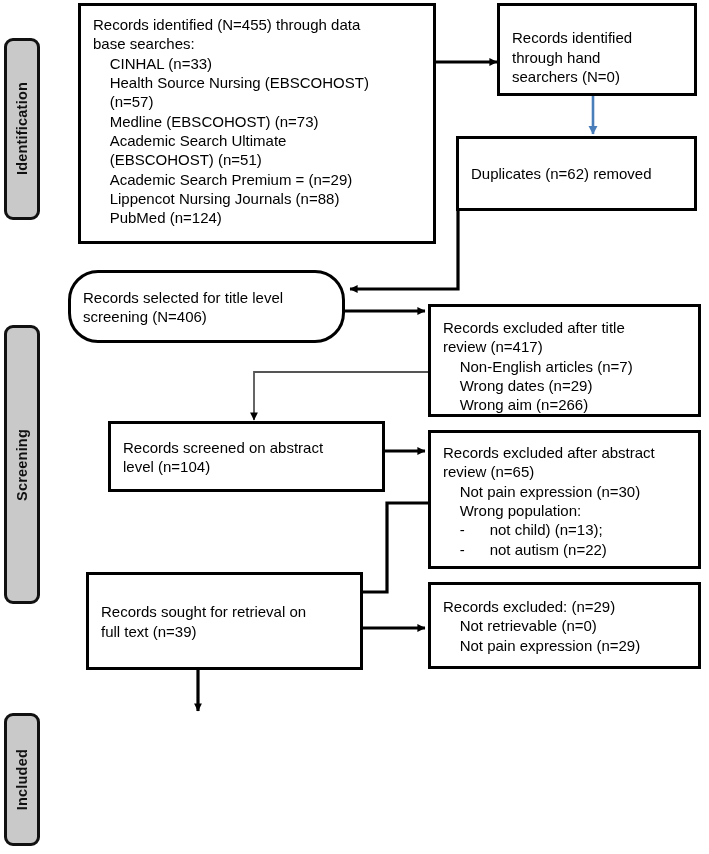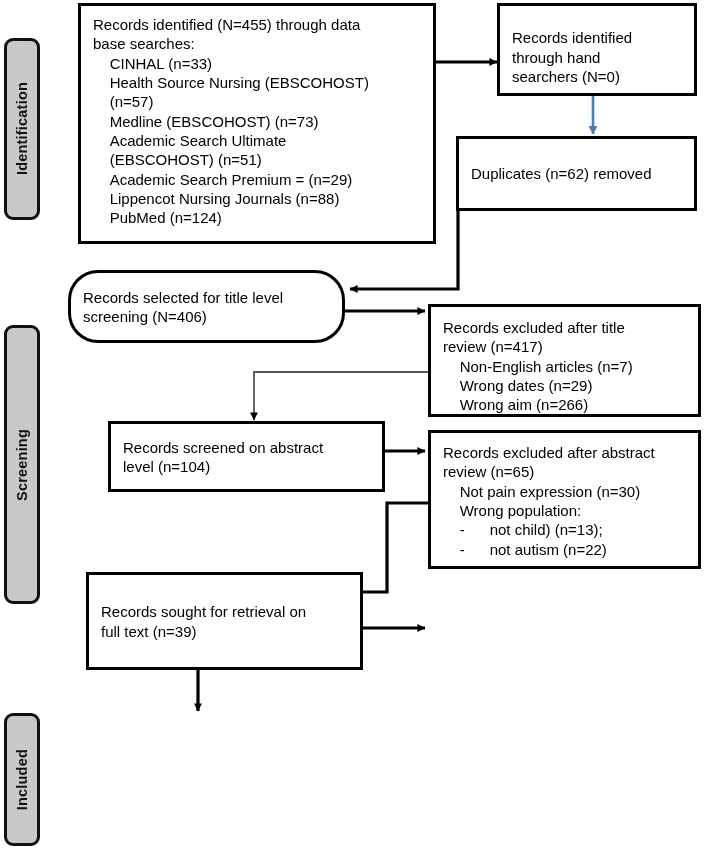--- a/index.html
+++ b/index.html
@@ -180,15 +180,20 @@
     Wrong population:
     -      not child) (n=13);
     -      not autism (n=22)</div>
   </div>
 
   <div class="box" style="left:86px; top:572px; width:277px; height:98px;">
     <div class="box-text">Records sought for retrieval on
 full text (n=39)</div>
   </div>
 
+  <div class="box" style="left:428px; top:582px; width:273px; height:87px;">
+    <div class="box-text">Records excluded: (n=29)
+    Not retrievable (n=0)
+    Not pain expression (n=29)</div>
+  </div>
 
 
 </div>
 
 </body></html>

